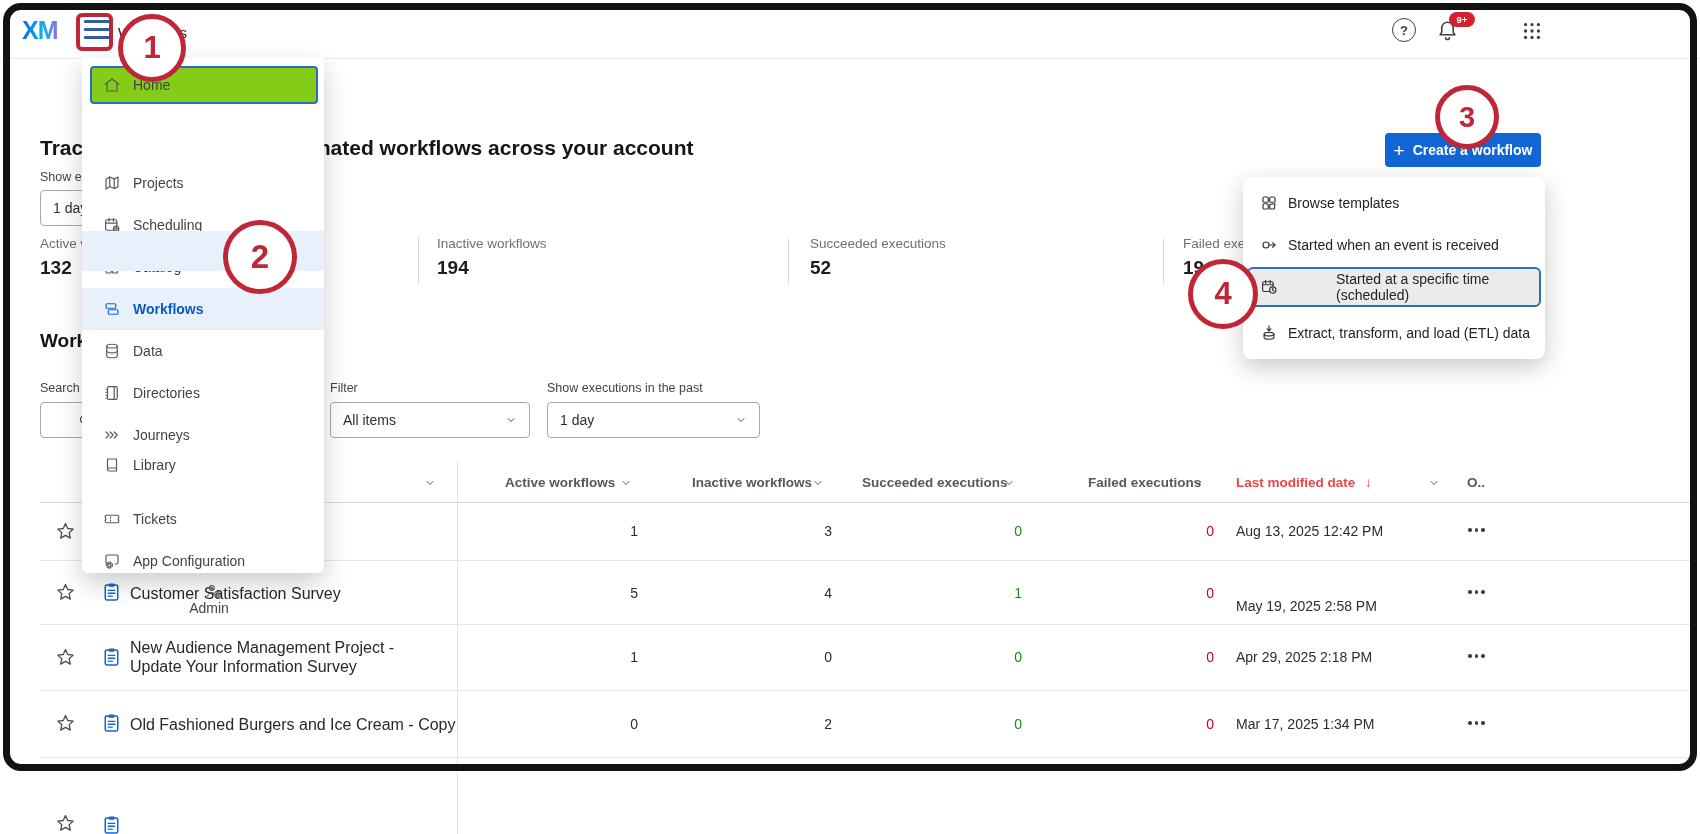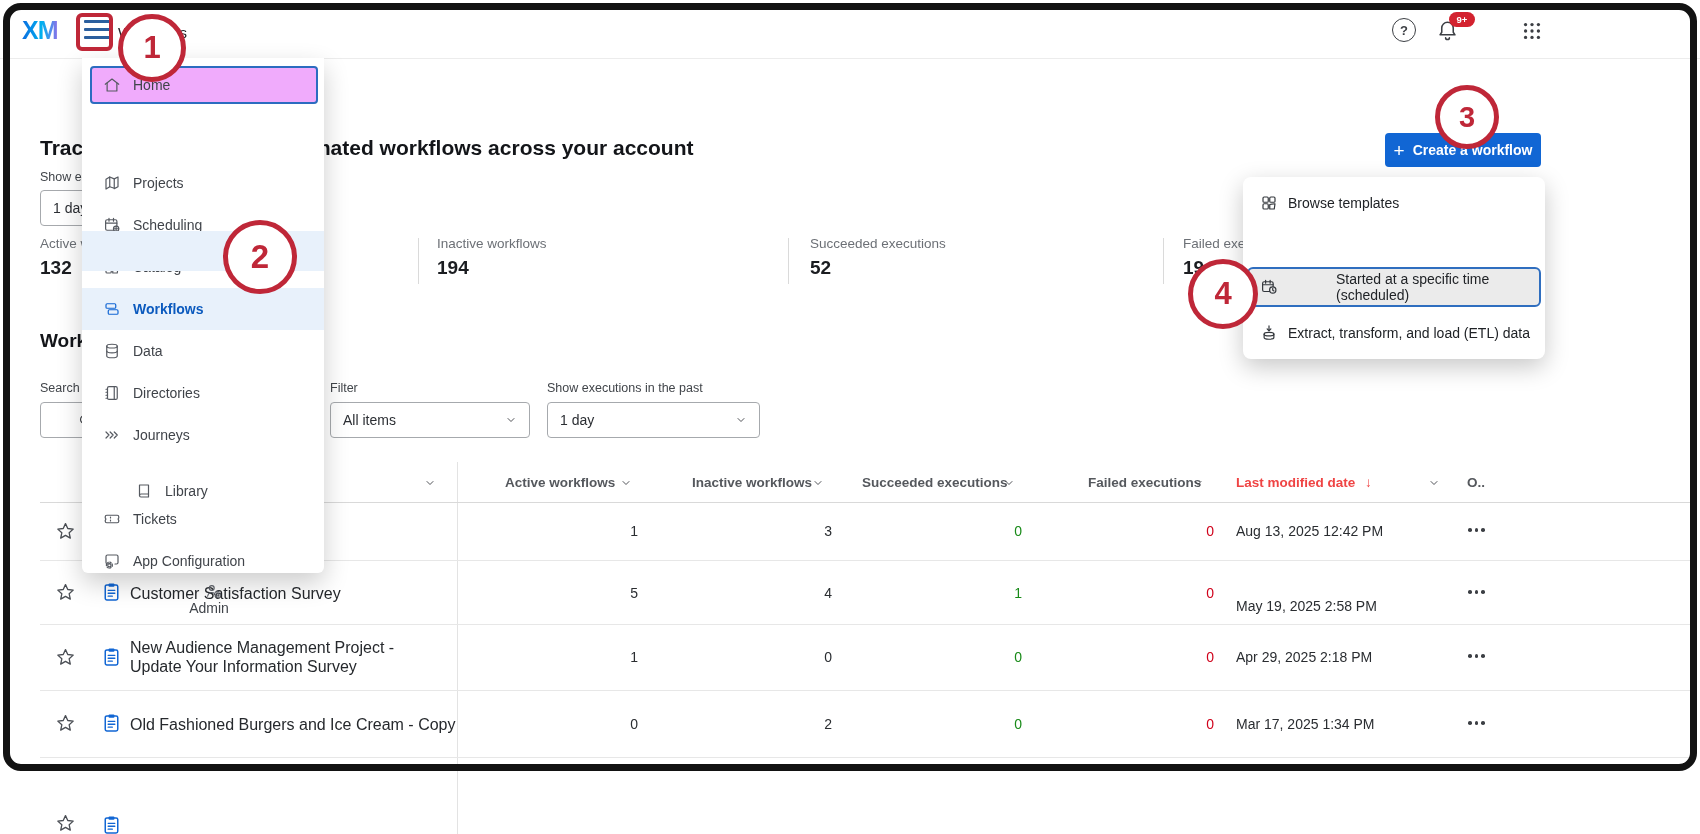--- a/index.html
+++ b/index.html
@@ -22,21 +22,21 @@
          font-size:9.5px;font-weight:700;display:flex;align-items:center;justify-content:center;z-index:6;padding:0 3px;}
   .avatar{left:1475px;top:17px;width:28px;height:28px;border-radius:50%;background:#2273dd;color:#fff;
           font-size:13px;font-weight:700;display:flex;align-items:center;justify-content:center;cursor:pointer;}
 
   
   .nav-panel{left:82px;top:58px;width:242px;height:515px;background:#fff;z-index:50;
              box-shadow:0 10px 26px rgba(0,0,0,.20);border-radius:0 0 6px 6px;}
   .nav-item{position:absolute;left:0;width:242px;height:42px;display:flex;align-items:center;cursor:pointer;}
   .nav-item .ic{margin-left:21px;}
   .nav-item .lbl{margin-left:12px;font-size:14px;color:#40444a;}
-  .nav-home{left:8px;top:8px;width:224px;height:34px;background:#f0abfc;border:2px solid #2c6cc0;border-radius:4px;}
+  .nav-home{left:8px;top:8px;width:224px;height:34px;background:#84cc16;border:2px solid #2c6cc0;border-radius:4px;}
   .nav-home .ic{margin-left:11px;}
   .nav-active{background:#e8f1fb;}
   .nav-active .lbl{color:#0b5abe;font-weight:700;}
 
   .ic{width:18px;height:18px;stroke:#565a61;fill:none;stroke-width:1.6;stroke-linecap:round;stroke-linejoin:round;flex:none;}
   .ic.blue{stroke:#1166d4;}
 
   
   .page-heading{left:40px;top:136px;width:900px;font-size:21px;font-weight:700;color:#131519;z-index:1;}
   .small-label{font-size:12.5px;color:#41454a;}
@@ -376,21 +376,21 @@
       <span class="lbl">Directories</span>
     </div>
     <div class="nav-item" style="top:356px;">
       <svg class="ic" viewBox="0 0 24 24">
           <path d="M4 8l4 4-4 4"></path>
           <path d="M9.5 8l4 4-4 4"></path>
           <path d="M15 8l4 4-4 4"></path>
         </svg>
       <span class="lbl">Journeys</span>
     </div>
-    <div class="nav-item" style="top:412px;margin-left:32px;">
+    <div class="nav-item" style="top:386px;">
       <svg class="ic" viewBox="0 0 24 24">
           <path d="M6 4h12v16H8a2 2 0 0 1-2-2z"></path>
           <path d="M6 18a2 2 0 0 1 2-2h10"></path>
         </svg>
       <span class="lbl">Library</span>
     </div>
     <div class="nav-item" style="top:440px;">
       <svg class="ic" viewBox="0 0 24 24">
           <path d="M5 7h14a2 2 0 0 1 2 2v1.5a1.8 1.8 0 0 0 0 3V15a2 2 0 0 1-2 2H5a2 2 0 0 1-2-2v-1.5a1.8 1.8 0 0 0 0-3V9a2 2 0 0 1 2-2z"></path>
           <path d="M10 9.5v1M10 13.5v1"></path>
@@ -418,20 +418,28 @@
 
   <div class="abs create-panel">
     <div class="create-item" style="top:4px;">
       <svg class="ic" viewBox="0 0 24 24">
           <rect x="4" y="4" width="7" height="7" rx="1.5"></rect>
           <rect x="13" y="4" width="7" height="7" rx="1.5"></rect>
           <rect x="4" y="13" width="7" height="7" rx="1.5"></rect>
           <path d="M13 14l7-1-1 7h-6z"></path>
         </svg>
       <span class="lbl">Browse templates</span>
+    </div>
+    <div class="create-item" style="top:46px;">
+      <svg class="ic" viewBox="0 0 24 24">
+          <circle cx="8" cy="12" r="4"></circle>
+          <path d="M12 12h8"></path>
+          <path d="M17 9l3 3-3 3"></path>
+        </svg>
+      <span class="lbl">Started when an event is received</span>
     </div>
     <div class="create-item create-sel" style="top:90px;gap:48px;">
       <svg class="ic" viewBox="0 0 24 24">
           <rect x="3.5" y="5" width="14" height="13" rx="2"></rect>
           <path d="M3.5 9h14M7.5 3v4M13.5 3v4"></path>
           <circle cx="17" cy="16" r="4.2" fill="#ebebeb"></circle>
           <path d="M17 13.8v2.4l1.6 1"></path>
         </svg>
       <span class="lbl">Started at a specific time (scheduled)</span>
     </div>

